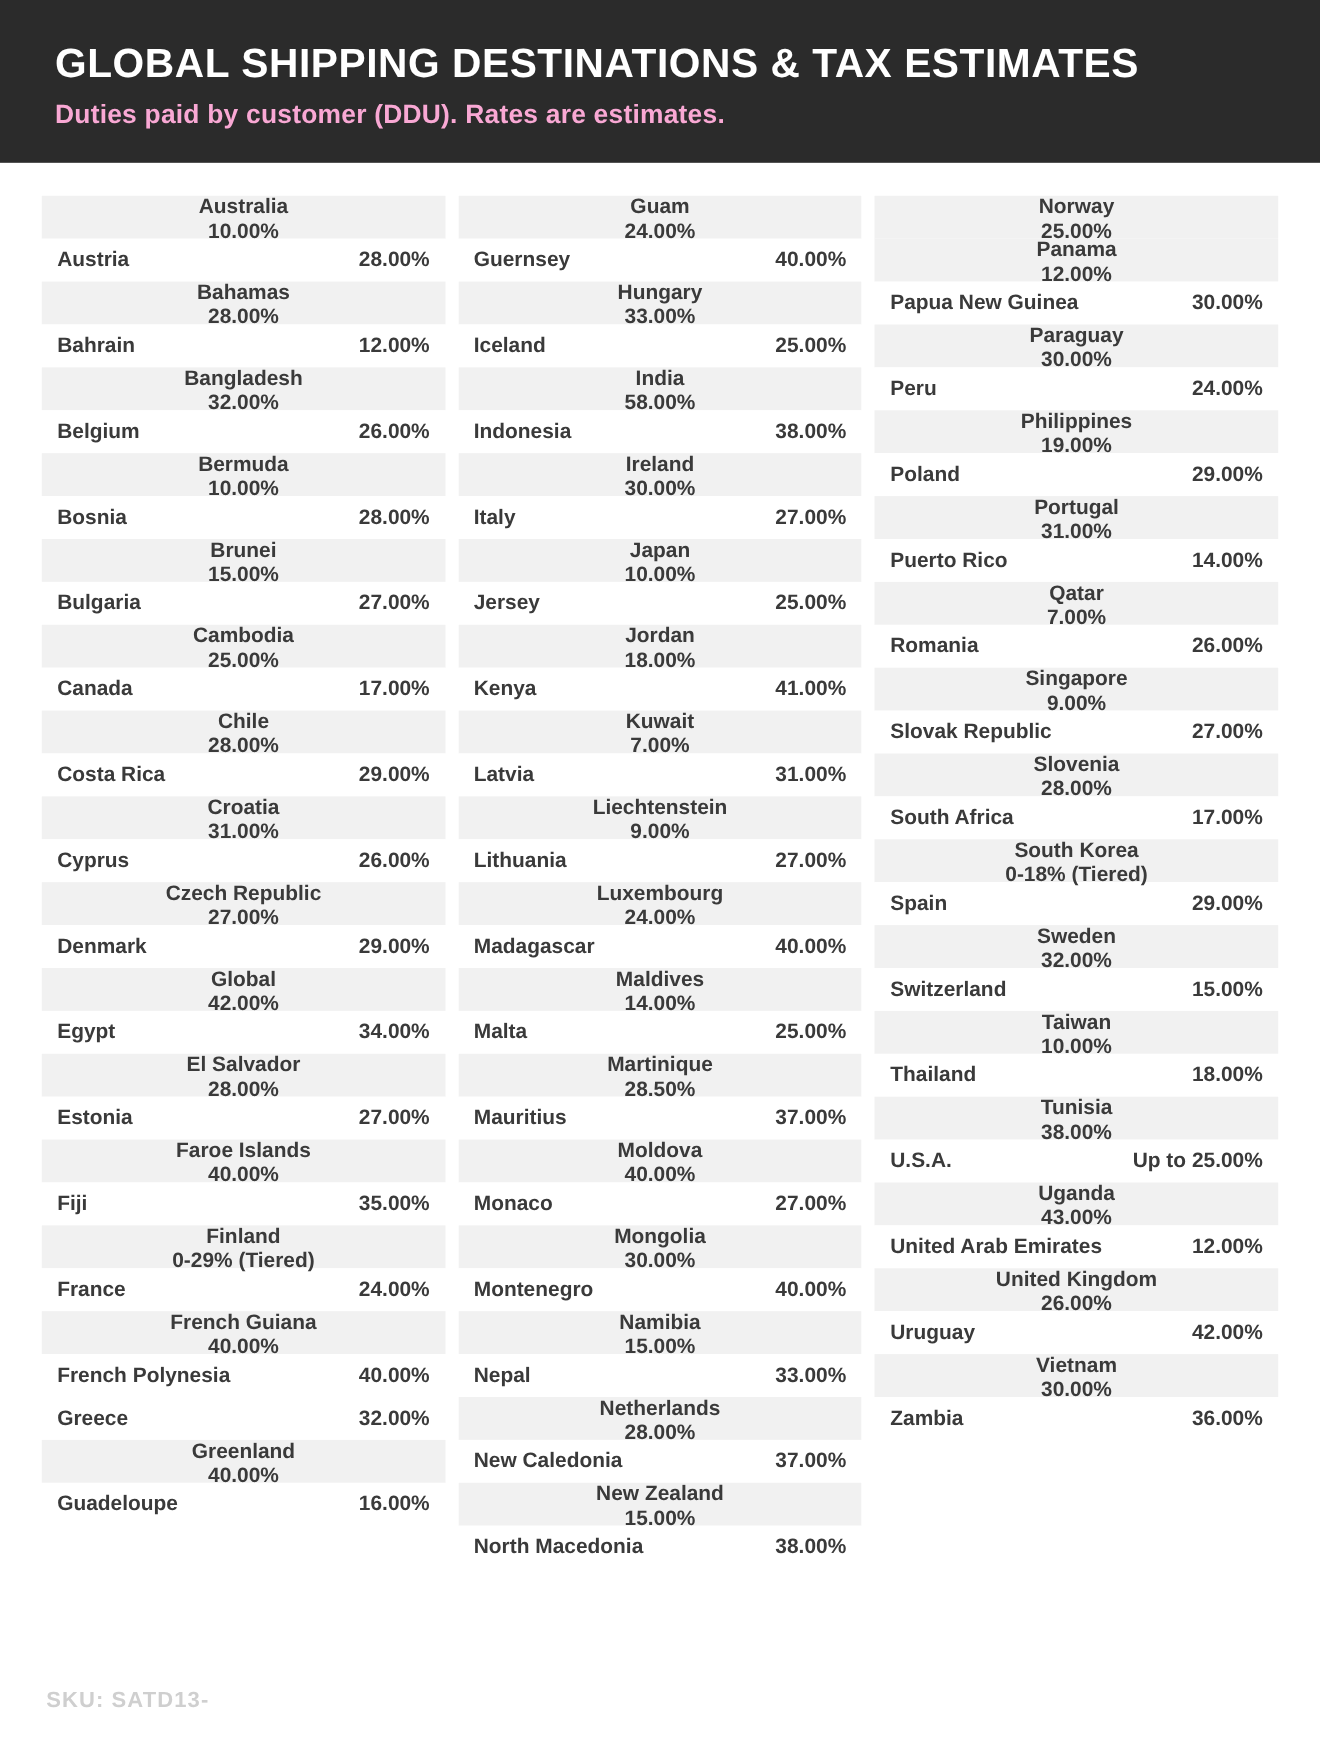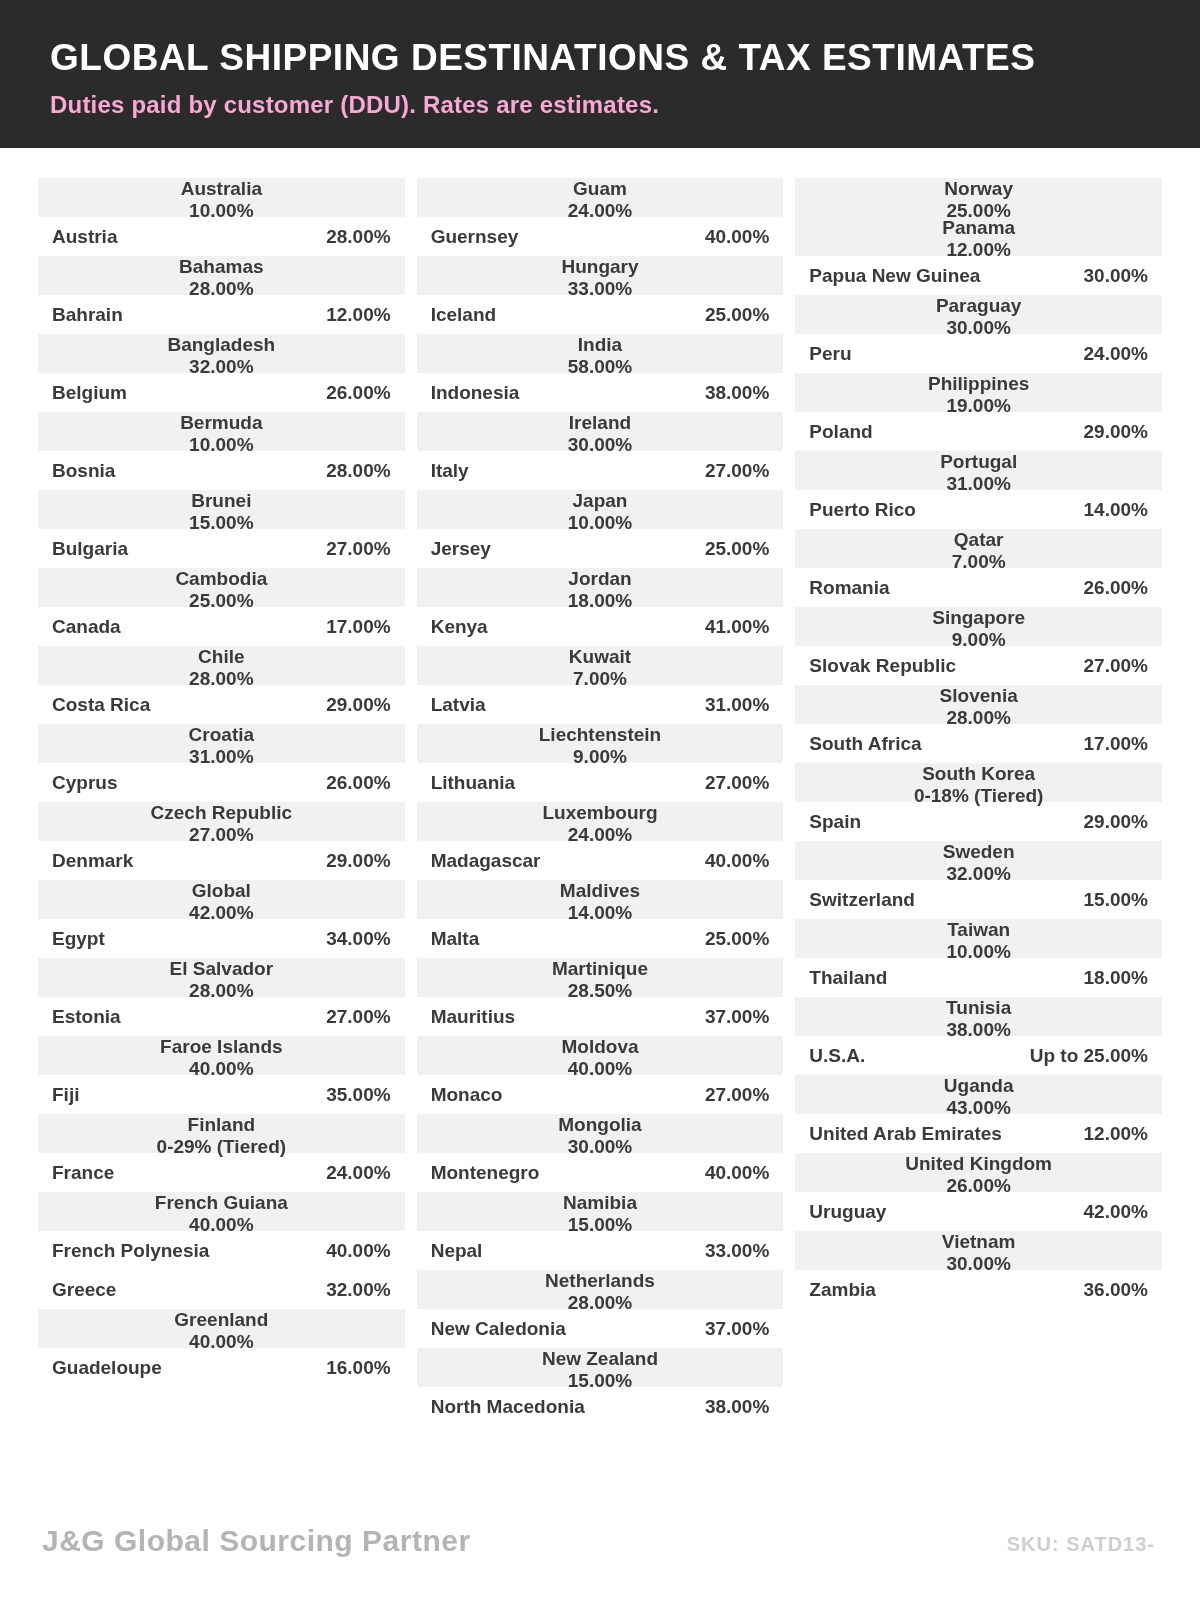--- a/index.html
+++ b/index.html
@@ -455,15 +455,14 @@
         </div>
         <div class="row even">
           <span class="country">Zambia</span>
           <span class="rate">36.00%</span>
         </div>
       </div>
   </div>
 </div>
 
 <div class="footer">
-  <div class="brand">J&amp;G Global Sourcing Partner</div>
   <div class="sku">SKU: SATD13-</div>
 </div>
 
 </body></html>

